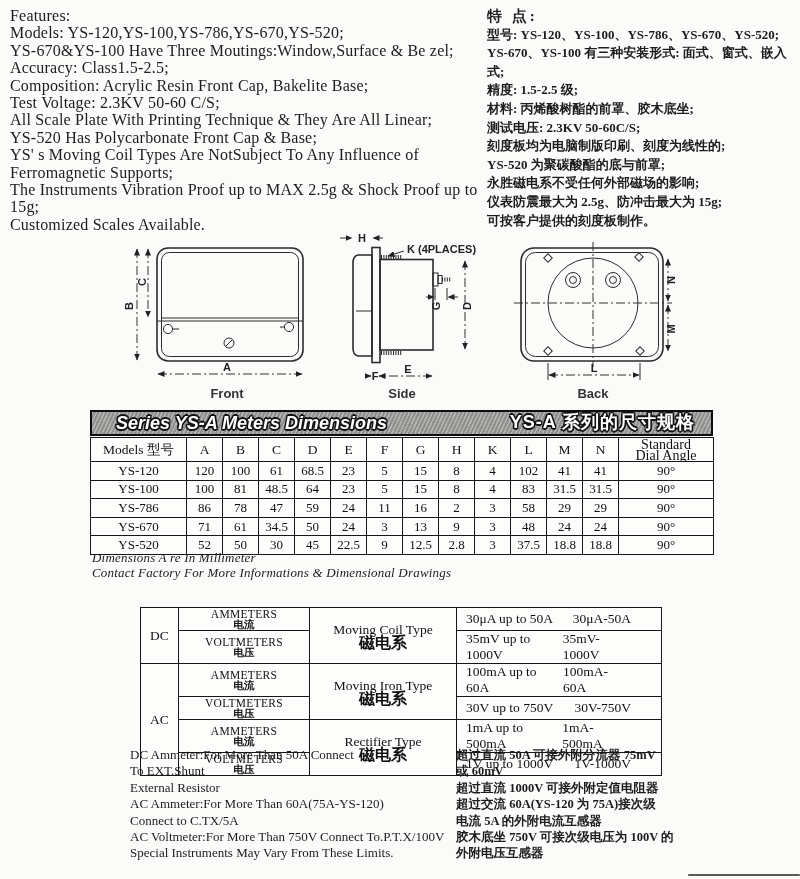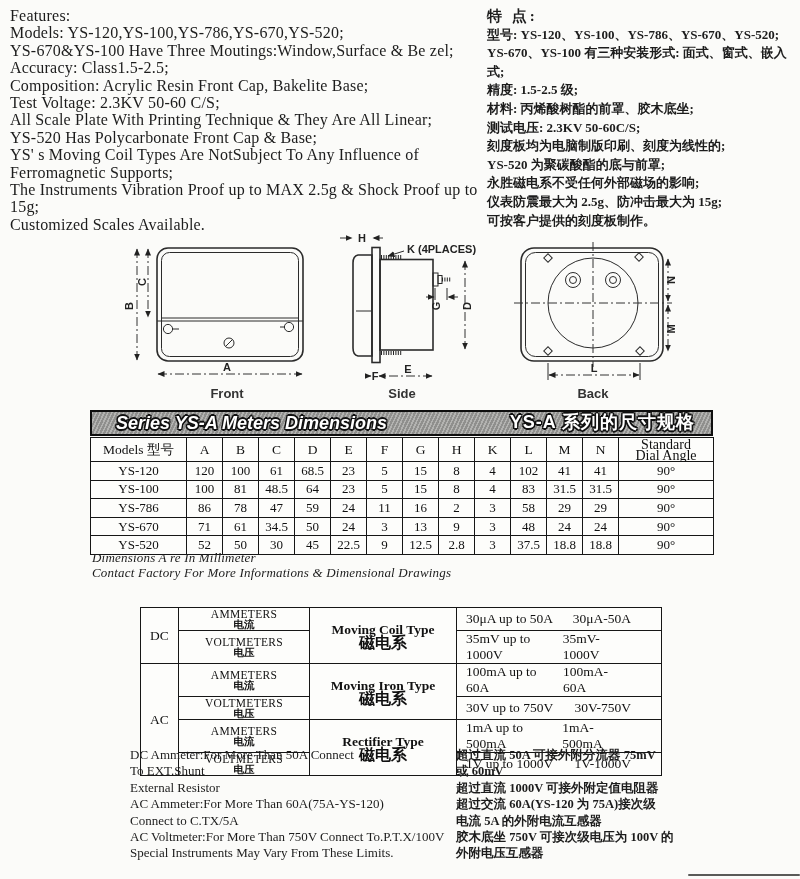--- a/index.html
+++ b/index.html
@@ -46,21 +46,21 @@
   .dim-table { position:absolute; left:90px; top:437px; width:623px; }
   .dim-table th { font-size:13.5px; height:24px; }
   .dim-table td { font-size:13px; height:18.6px; }
   .dim-table .std-th { font-size:14px; line-height:11px; }
   .rng-table { position:absolute; left:140px; top:607px; width:521px; }
   .rng-table td { height:23px; font-size:13.5px; }
   .rng-table .meter-td { line-height:10.5px; padding-top:1px; }
   .rng-table .meter-en { font-size:11.5px; letter-spacing:.3px; }
   .rng-table .meter-zh { font-size:10.5px; font-weight:bold; }
   .rng-table .type-td  { line-height:13px; }
-  .rng-table .type-en  { font-size:13.5px;font-weight:bold; }
+  .rng-table .type-en  { font-size:13.5px; }
   .rng-table .type-zh  { font-size:16px; font-weight:bold; }
   .rng-table .range-td { text-align:left; }
   .rng-table .range-wrap { display:flex; justify-content:space-between; padding:0 30px 0 9px; }
 
   .dim-notes { position:absolute; left:92px; top:551px; font-style:italic; font-size:13px; line-height:14.5px; letter-spacing:.2px; }
 
   
   .footer-en { position:absolute; left:130px; top:747px; width:322px; }
   .footer-en .line { font-size:13px; line-height:16.4px; }
   .footer-zh { position:absolute; left:456px; top:747px; width:340px; }

